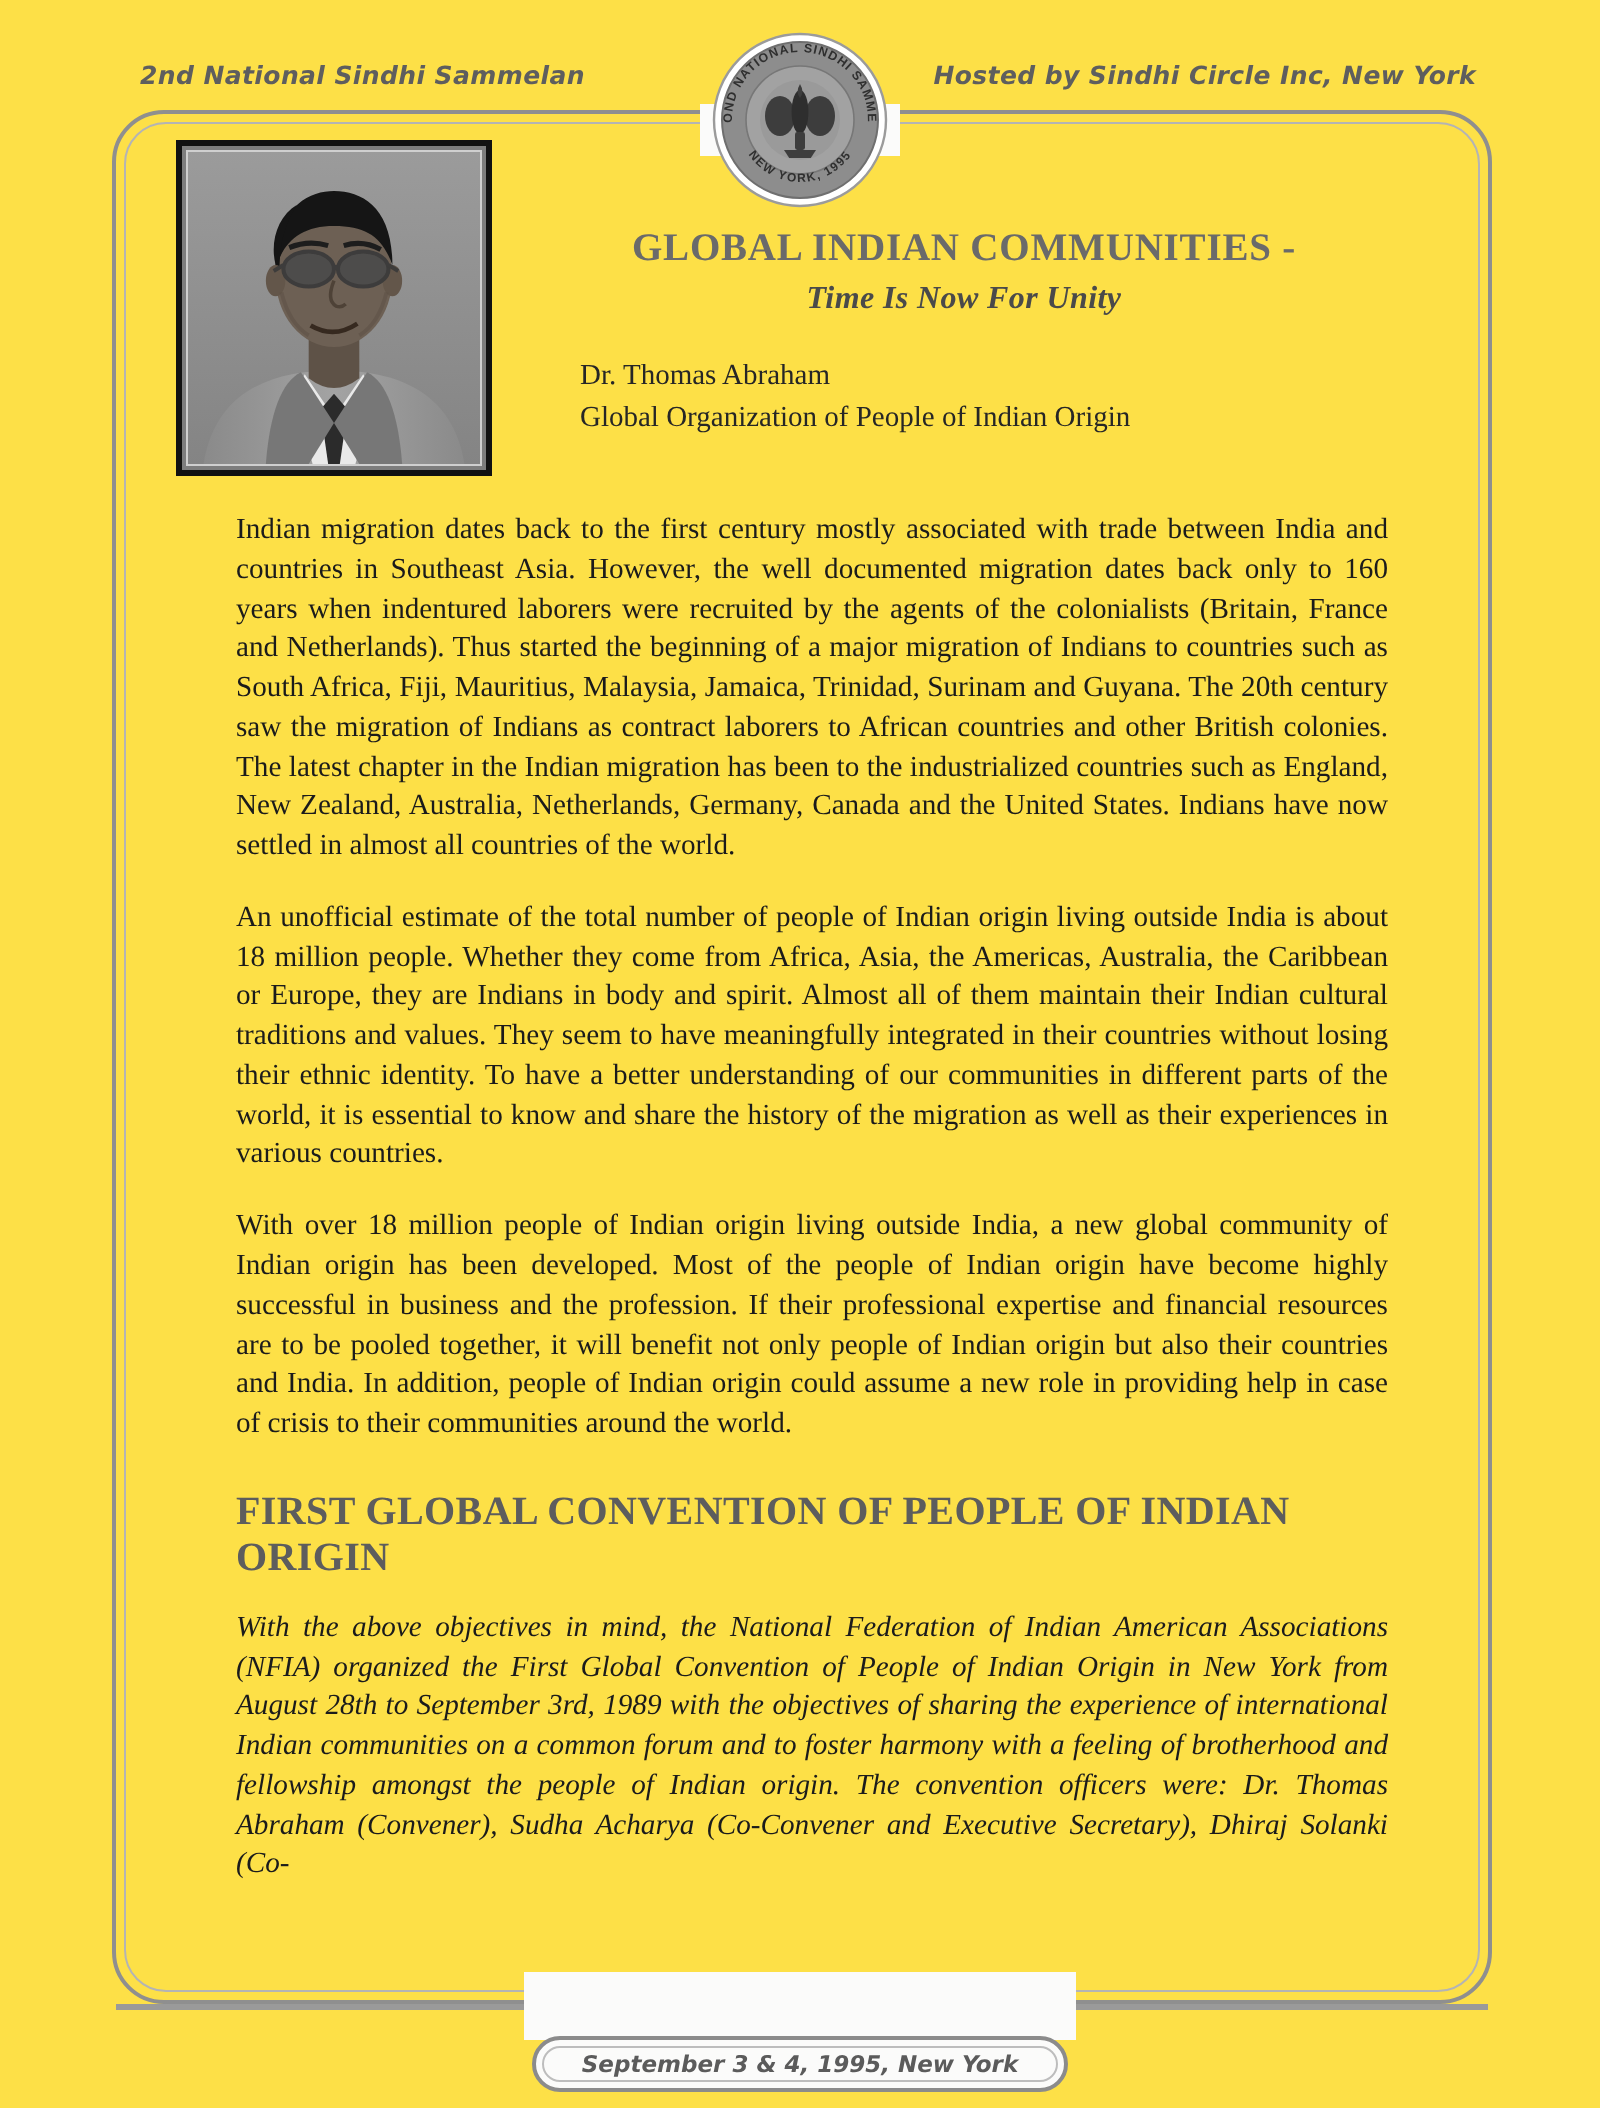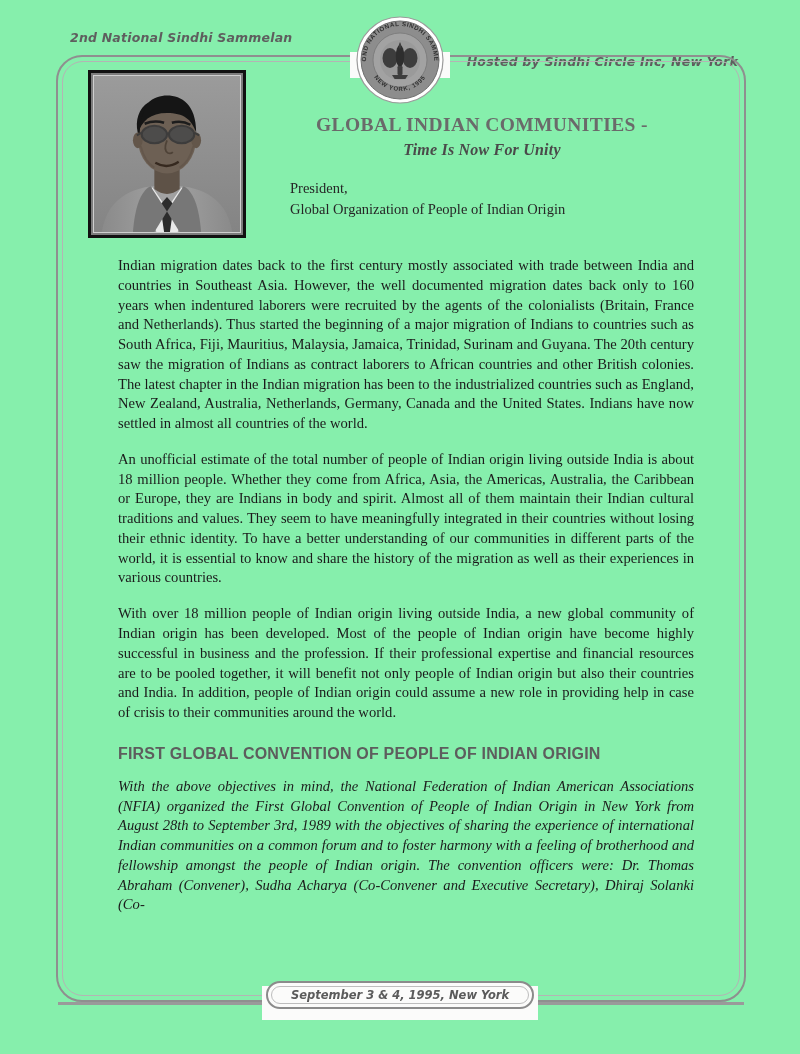--- a/index.html
+++ b/index.html
@@ -8,21 +8,21 @@
     padding: 0;
     background: #ffffff;
   }
   body {
     font-family: "Liberation Serif", serif;
   }
   .page {
     position: relative;
     width: 800px;
     height: 1054px;
-    background: #86efac;
+    background: #fde047;
     overflow: hidden;
     box-sizing: border-box;
   }
 
   
   .running-header {
     position: absolute;
     top: 30px;
     left: 70px;
     right: 62px;
@@ -33,21 +33,21 @@
     top: 0;
     font-family: "DejaVu Sans", sans-serif;
     font-style: italic;
     font-weight: bold;
     font-size: 12.5px;
     letter-spacing: .2px;
     color: #5e5e5e;
     white-space: nowrap;
   }
   .rh-left  { left: 0; }
-  .rh-right { right: 0; margin-top: 24px; }
+  .rh-right { right: 0; }
 
   
   .seal {
     position: absolute;
     left: 356px;
     top: 16px;
     width: 88px;
     height: 88px;
     z-index: 6;
   }
@@ -90,21 +90,21 @@
     width: 276px;
     height: 34px;
     background: #fbfbfa;
     z-index: 5;
   }
 
   
   .footer-badge {
     position: absolute;
     left: 266px;
-    top: 981px;
+    top: 1018px;
     width: 268px;
     height: 28px;
     border: 2.2px solid #8b8b8b;
     border-radius: 16px;
     background: #fbfbfa;
     z-index: 7;
     box-sizing: border-box;
   }
   .footer-badge-inner {
     position: absolute;
@@ -213,23 +213,23 @@
     font-size: 14.6px;
     line-height: 1.355;
     color: #1b1b1b;
     text-align: justify;
     text-justify: inter-word;
     hyphens: none;
   }
   p.para:last-child { margin-bottom: 0; font-style: italic; }
   h2.section-head {
     margin: 22px 0 14px 0;
-    font-family: Liberation Sans, sans-serif;
-    font-weight: bold;
-    font-size: 16px;
+    font-family: Liberation Serif, serif;
+    font-weight: bold;
+    font-size: 20px;
     letter-spacing: .2px;
     color: #5d5d5d;
     text-align: left;
   }
 </style>
 </head>
 <body>
 
 <div class="page">
 
@@ -325,21 +325,21 @@
       </svg>
     </div>
   </div>
 
   <div class="title-block">
     <h1 class="doc-title">GLOBAL INDIAN COMMUNITIES -</h1>
     <h2 class="doc-subtitle">Time Is Now For Unity</h2>
   </div>
 
   <div class="byline">
-    <div>President,</div>
+    <div>Dr. Thomas Abraham</div>
     <div>Global Organization of People of Indian Origin</div>
   </div>
 
   <div class="body-col">
     <p class="para">Indian migration dates back to the first century mostly associated with trade between India and countries in Southeast Asia. However, the well documented migration dates back only to 160 years when indentured laborers were recruited by the agents of the colonialists (Britain, France and Netherlands). Thus started the beginning of a major migration of Indians to countries such as South Africa, Fiji, Mauritius, Malaysia, Jamaica, Trinidad, Surinam and Guyana. The 20th century saw the migration of Indians as contract laborers to African countries and other British colonies. The latest chapter in the Indian migration has been to the industrialized countries such as England, New Zealand, Australia, Netherlands, Germany, Canada and the United States. Indians have now settled in almost all countries of the world.</p>
     <p class="para">An unofficial estimate of the total number of people of Indian origin living outside India is about 18 million people. Whether they come from Africa, Asia, the Americas, Australia, the Caribbean or Europe, they are Indians in body and spirit. Almost all of them maintain their Indian cultural traditions and values. They seem to have meaningfully integrated in their countries without losing their ethnic identity. To have a better understanding of our communities in different parts of the world, it is essential to know and share the history of the migration as well as their experiences in various countries.</p>
     <p class="para">With over 18 million people of Indian origin living outside India, a new global community of Indian origin has been developed. Most of the people of Indian origin have become highly successful in business and the profession. If their professional expertise and financial resources are to be pooled together, it will benefit not only people of Indian origin but also their countries and India. In addition, people of Indian origin could assume a new role in providing help in case of crisis to their communities around the world.</p>
     <h2 class="section-head">FIRST GLOBAL CONVENTION OF PEOPLE OF INDIAN ORIGIN</h2>
     <p class="para">With the above objectives in mind, the National Federation of Indian American Associations (NFIA) organized the First Global Convention of People of Indian Origin in New York from August 28th to September 3rd, 1989 with the objectives of sharing the experience of international Indian communities on a common forum and to foster harmony with a feeling of brotherhood and fellowship amongst the people of Indian origin. The convention officers were: Dr. Thomas Abraham (Convener), Sudha Acharya (Co-Convener and Executive Secretary), Dhiraj Solanki (Co-</p>
   </div>

